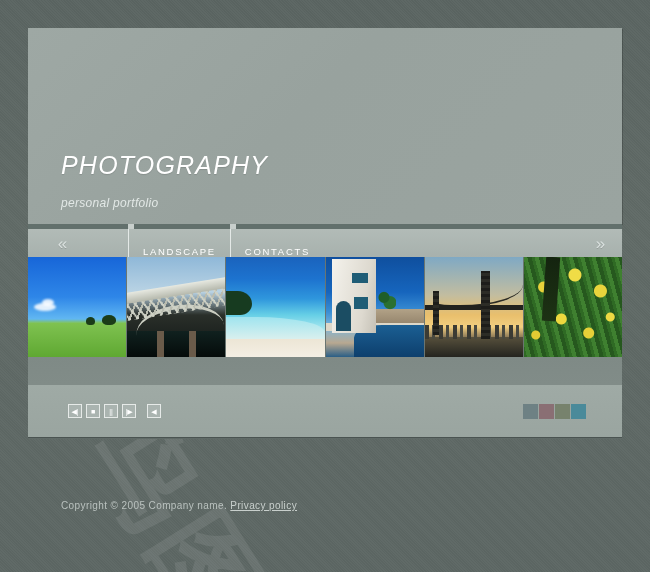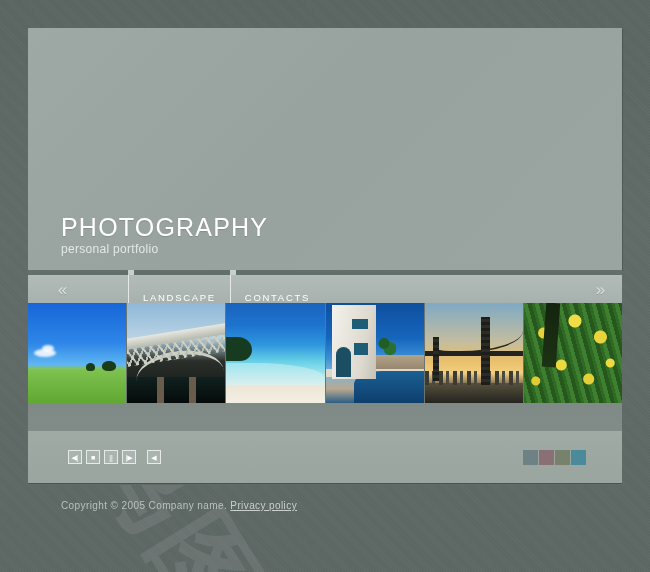--- a/index.html
+++ b/index.html
@@ -58,43 +58,44 @@
   #site {
     position: absolute;
     left: 28px;
     top: 28px;
     width: 594px;
     height: 458px;
   }
 
   #hero {
     position: relative;
-    height: 242px;
+    height: 196px;
     background: linear-gradient(135deg, #9ea8a4 0%, #98a29e 45%, #9aa4a0 100%);
     box-shadow: 1px 1px 0 rgba(0,0,0,0.18);
     overflow: hidden;
+    font-style: italic;
   }
   #hero-text {
     position: absolute;
     left: 33px;
     bottom: 14px;
   }
   #hero-title {
     font-size: 25px;
     color: #ffffff;
     letter-spacing: 1.2px;
     font-weight: normal;
     line-height: 1.05;
     text-shadow: 0 1px 1px rgba(0,0,0,0.12);
   }
   #hero-sub {
     font-size: 12px;
     color: #e2e8e6;
     letter-spacing: 0.3px;
-    margin-top: 2px;
+    margin-top: 18px;
   }
 
   
   #navbar {
     position: relative;
     height: 33px;
     background: linear-gradient(180deg, #62706c 0%, #62706c 5px, #b2bbb7 5px, #a7b1ad 100%);
   }
   #nav-inner {
     position: absolute;

